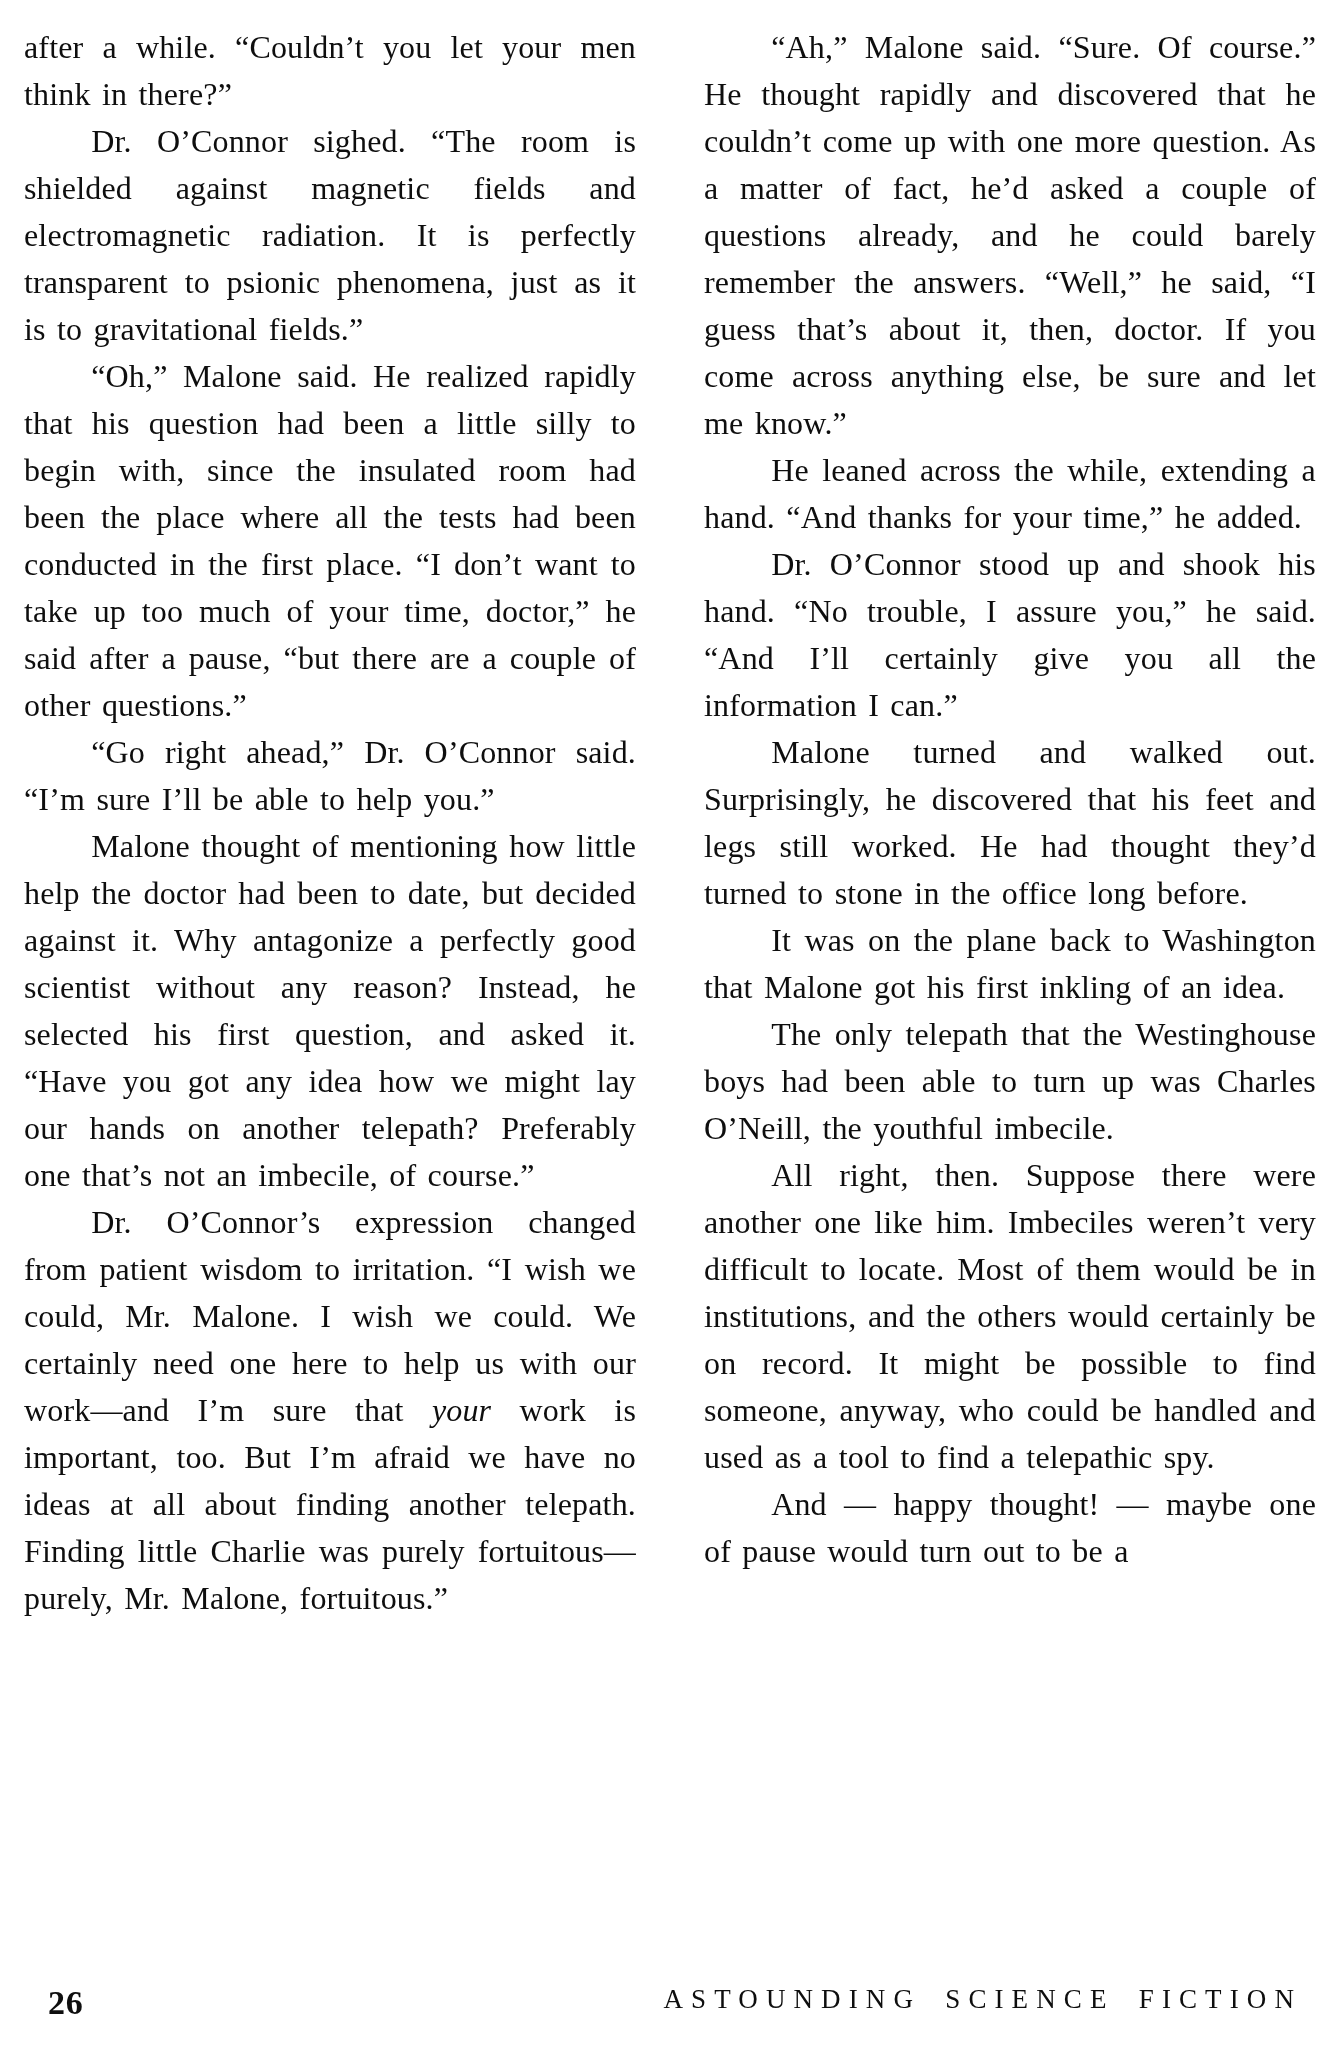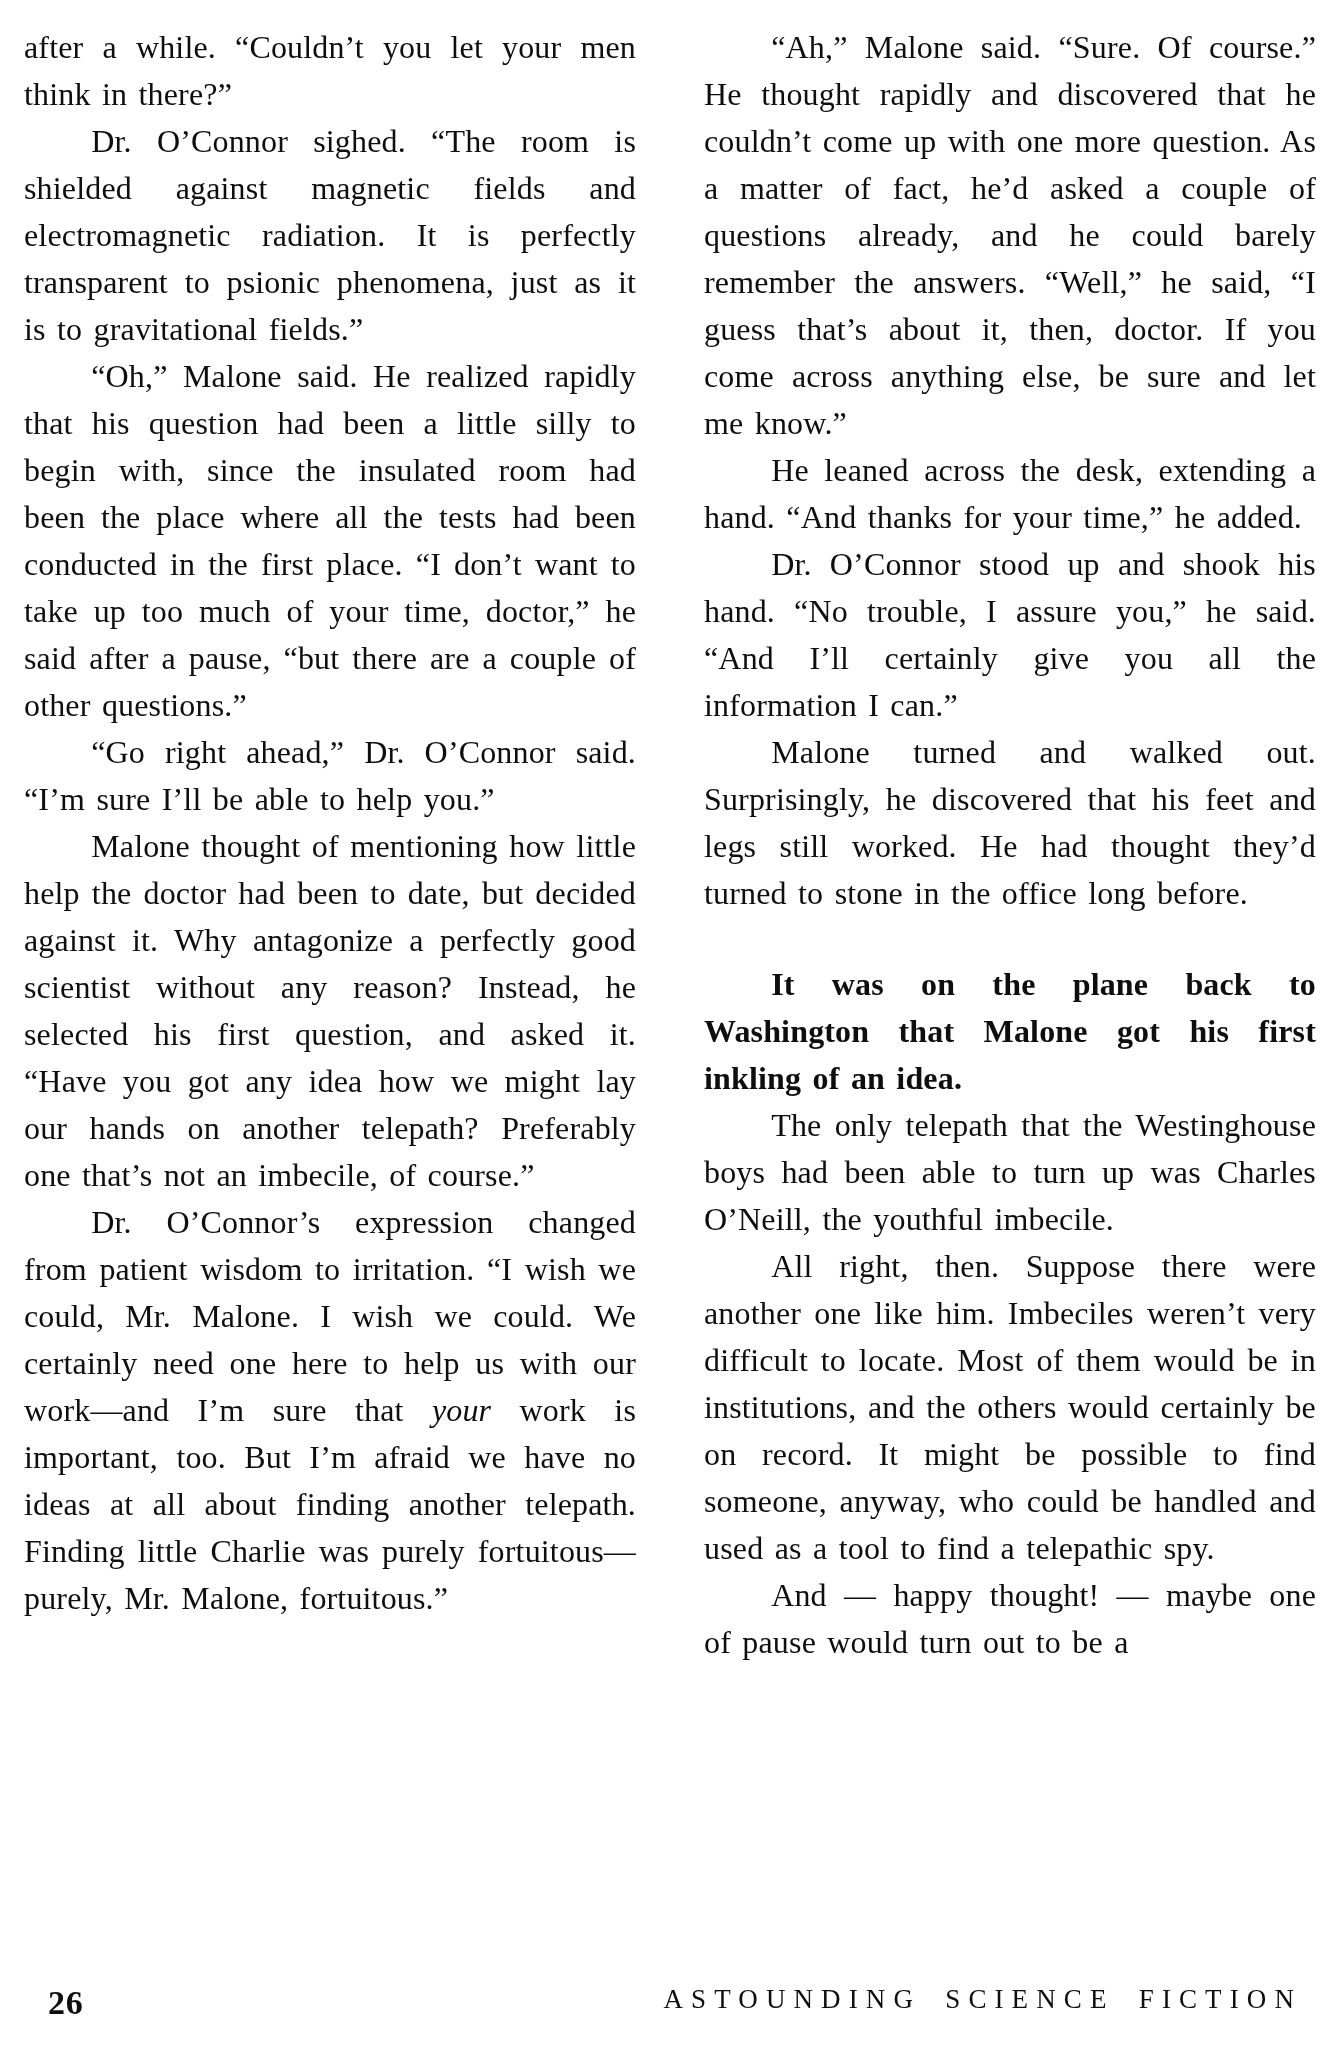--- a/index.html
+++ b/index.html
@@ -34,22 +34,20 @@
     word-spacing: 0.10em;
     letter-spacing: 0.005em;
   }
   .col p {
     margin: 0;
   }
   .col p.indent {
     text-indent: 2.1em;
   }
   .col p.space-before {
-    margin-top: 44px;
-    font-weight: bold;
   }
   .col em {
     font-style: italic;
   }
   .footer {
     position: absolute;
     left: 24px;
     right: 14px;
     bottom: 26px;
     display: flex;
@@ -78,21 +76,21 @@
     <div class="col">
         <p><span>after a while. “Couldn’t you let your men think in there?”</span></p>
         <p class="indent"><span>Dr. O’Connor sighed. “The room is shielded against magnetic fields and electromagnetic radiation. It is perfectly transparent to psionic phenomena, just as it is to gravitational fields.”</span></p>
         <p class="indent"><span>“Oh,” Malone said. He realized rapidly that his question had been a little silly to begin with, since the insulated room had been the place where all the tests had been conducted in the first place. “I don’t want to take up too much of your time, doctor,” he said after a pause, “but there are a couple of other questions.”</span></p>
         <p class="indent"><span>“Go right ahead,” Dr. O’Connor said. “I’m sure I’ll be able to help you.”</span></p>
         <p class="indent"><span>Malone thought of mentioning how little help the doctor had been to date, but decided against it. Why antagonize a perfectly good scientist without any reason? Instead, he selected his first question, and asked it. “Have you got any idea how we might lay our hands on another telepath? Preferably one that’s not an imbecile, of course.”</span></p>
         <p class="indent"><span>Dr. O’Connor’s expression changed from patient wisdom to irritation. “I wish we could, Mr. Malone. I wish we could. We certainly need one here to help us with our work—and I’m sure that </span><em>your</em><span> work is important, too. But I’m afraid we have no ideas at all about finding another telepath. Finding little Charlie was purely fortuitous—purely, Mr. Malone, fortuitous.”</span></p>
       </div>
     <div class="col">
         <p class="indent"><span>“Ah,” Malone said. “Sure. Of course.” He thought rapidly and discovered that he couldn’t come up with one more question. As a matter of fact, he’d asked a couple of questions already, and he could barely remember the answers. “Well,” he said, “I guess that’s about it, then, doctor. If you come across anything else, be sure and let me know.”</span></p>
-        <p class="indent"><span>He leaned across the desk, extending a hand. “And thanks for your time,” he added.</span></p>
+        <p class="indent"><span>He leaned across the while, extending a hand. “And thanks for your time,” he added.</span></p>
         <p class="indent"><span>Dr. O’Connor stood up and shook his hand. “No trouble, I assure you,” he said. “And I’ll certainly give you all the information I can.”</span></p>
         <p class="indent"><span>Malone turned and walked out. Surprisingly, he discovered that his feet and legs still worked. He had thought they’d turned to stone in the office long before.</span></p>
         <p class="indent space-before"><span>It was on the plane back to Washington that Malone got his first inkling of an idea.</span></p>
         <p class="indent"><span>The only telepath that the Westinghouse boys had been able to turn up was Charles O’Neill, the youthful imbecile.</span></p>
         <p class="indent"><span>All right, then. Suppose there were another one like him. Imbeciles weren’t very difficult to locate. Most of them would be in institutions, and the others would certainly be on record. It might be possible to find someone, anyway, who could be handled and used as a tool to find a telepathic spy.</span></p>
         <p class="indent"><span>And — happy thought! — maybe one of pause would turn out to be a</span></p>
       </div>
   </div>
 
   <div class="footer">

